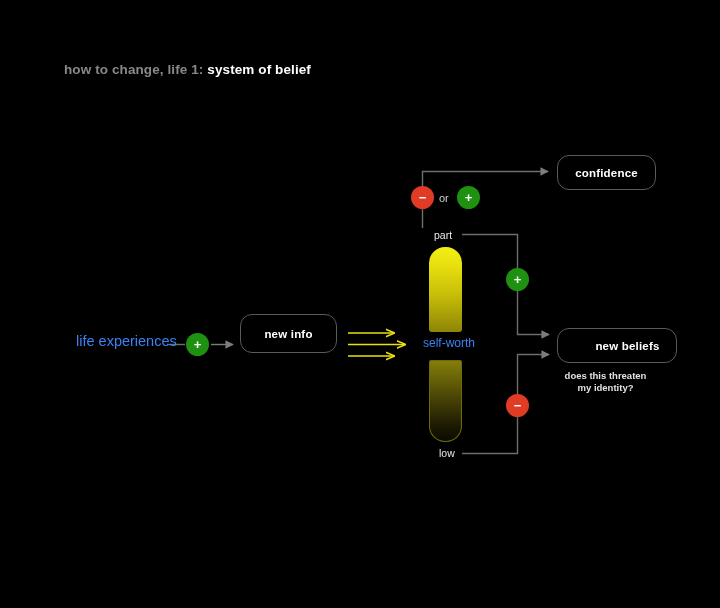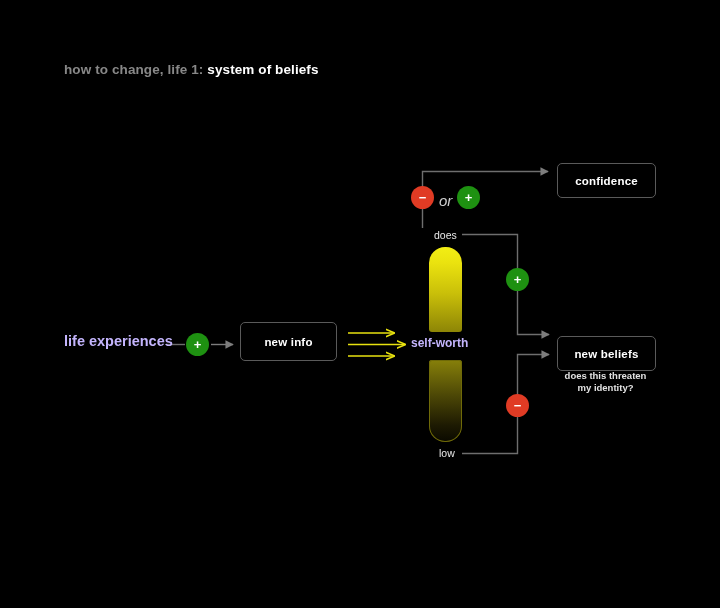--- a/index.html
+++ b/index.html
@@ -41,53 +41,53 @@
     left: 0;
     top: 0;
     width: 720px;
     height: 608px;
     pointer-events: none;
   }
 
   
   .node-text {
     position: absolute;
-    font-weight: bold;
-    color: #c4b5fd;
+    font-weight: normal;
+    color: #3b82f6;
     white-space: nowrap;
+    margin-left: 12px;
   }
   #life-experiences-label {
     left: 64px;
     top: 333px;
     font-size: 14.5px;
   }
   #self-worth-label {
     left: 411px;
     top: 336px;
     font-size: 12px;
   }
 
   
   .box {
     position: absolute;
     border: 1px solid #5a5a5a;
-    border-radius: 5px;
+    border-radius: 12px;
     background: #000000;
     display: flex;
     align-items: center;
     justify-content: center;
     font-size: 11.5px;
     font-weight: bold;
     color: #ffffff;
     letter-spacing: 0.2px;
-    margin-top: 8px;
   }
   #box-new-info  { left: 240px; top: 314px; width: 95px;  height: 37px; text-align: right; }
   #box-confidence{ left: 557px; top: 155px; width: 97px;  height: 33px; }
-  #box-new-beliefs{left: 557px; top: 328px; width: 97px;  height: 33px; }
+  #box-new-beliefs{left: 557px; top: 328px; width: 97px;  height: 33px; padding-left: 21px; }
 
   #identity-caption {
     position: absolute;
     left: 557px;
     top: 370px;
     width: 97px;
     text-align: center;
     font-size: 9.5px;
     font-weight: bold;
     color: #e2e2e2;
@@ -126,24 +126,23 @@
     font-size: 13px;
   }
   #badge-low-minus {
     left: 506px; top: 394px; width: 23px; height: 23px;
     font-size: 13px;
   }
   #or-text {
     position: absolute;
     left: 439px;
     top: 192px;
-    font-size: 15px;
+    font-size: 11px;
     color: #cfcfcf;
     font-weight: normal;
-    font-style: italic;
   }
 
   
   .meter-bar {
     position: absolute;
     left: 429px;
     width: 33px;
   }
   #meter-top {
     top: 247px;
@@ -167,21 +166,21 @@
   }
   #label-high { left: 434px; top: 229px; }
   #label-low  { left: 439px; top: 447px; }
 </style>
 </head>
 <body>
 
 <div class="canvas">
 
   <div id="title-block">
-    <span id="title-prefix">how to change, life 1: </span><span id="title-strong">system of beliefs</span>
+    <span id="title-prefix">how to change, life 1: </span><span id="title-strong">system of belief</span>
   </div>
 
   <svg id="wiring" viewBox="0 0 720 608" xmlns="http://www.w3.org/2000/svg">
     <defs>
       <marker id="ah-gray" viewBox="0 0 10 10" refX="9" refY="5" markerWidth="6" markerHeight="6" orient="auto-start-reverse">
         <path d="M 0 0 L 10 5 L 0 10 z" fill="#7d7d7d"></path>
       </marker>
       <marker id="ah-yellow" viewBox="0 0 10 10" refX="9" refY="5" markerWidth="5.5" markerHeight="5.5" orient="auto-start-reverse">
         <path d="M 0 1 L 10 5 L 0 9" fill="none" stroke="#e8e20f" stroke-width="1.6"></path>
       </marker>
@@ -201,21 +200,21 @@
 
     <polyline points="462,453.5 517.5,453.5 517.5,354.5 549,354.5" fill="none" stroke="#6e6e6e" stroke-width="1.4" marker-end="url(#ah-gray)"></polyline>
   </svg>
 
   <div class="node-text" id="life-experiences-label">life experiences</div>
 
   <div class="badge green" id="badge-life-plus">+</div>
 
   <div class="box" id="box-new-info">new info</div>
 
-  <div class="meter-label" id="label-high">does</div>
+  <div class="meter-label" id="label-high">part</div>
 
   <div class="meter-bar" id="meter-top"></div>
 
   <div class="node-text" id="self-worth-label">self-worth</div>
 
   <div class="meter-bar" id="meter-bottom"></div>
 
   <div class="meter-label" id="label-low">low</div>
 
   <div class="badge red" id="badge-or-minus">−</div>

